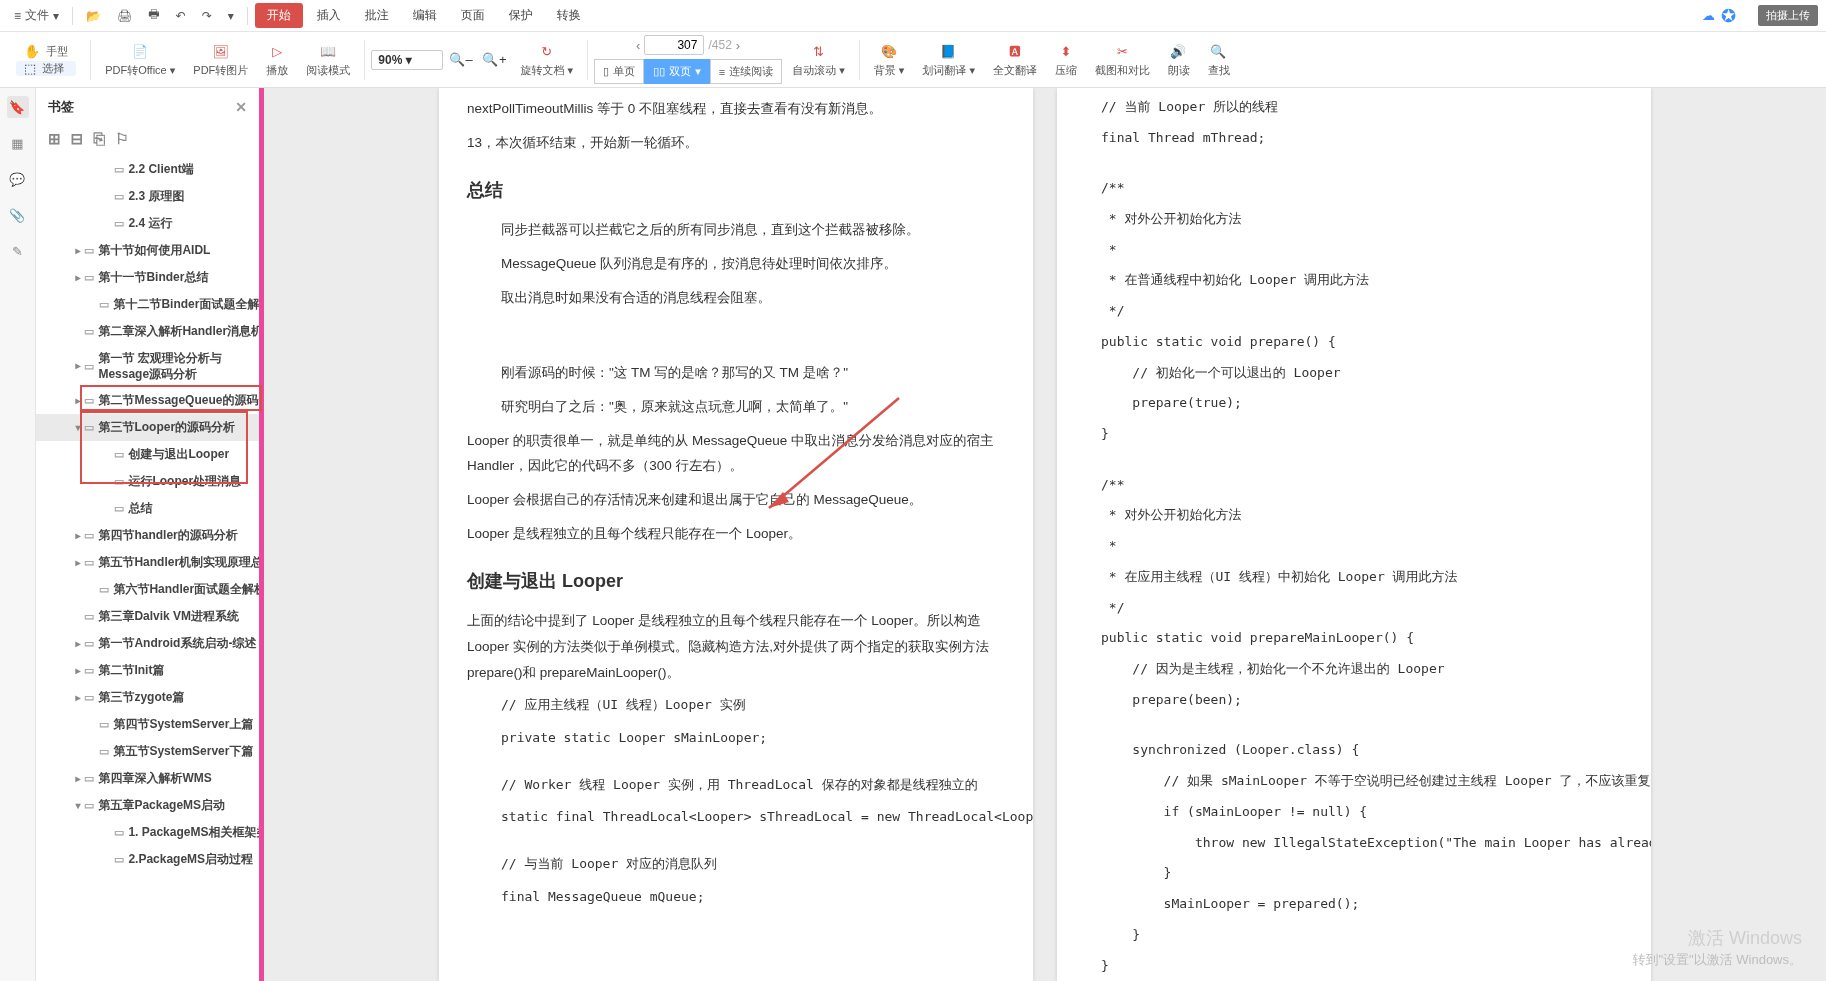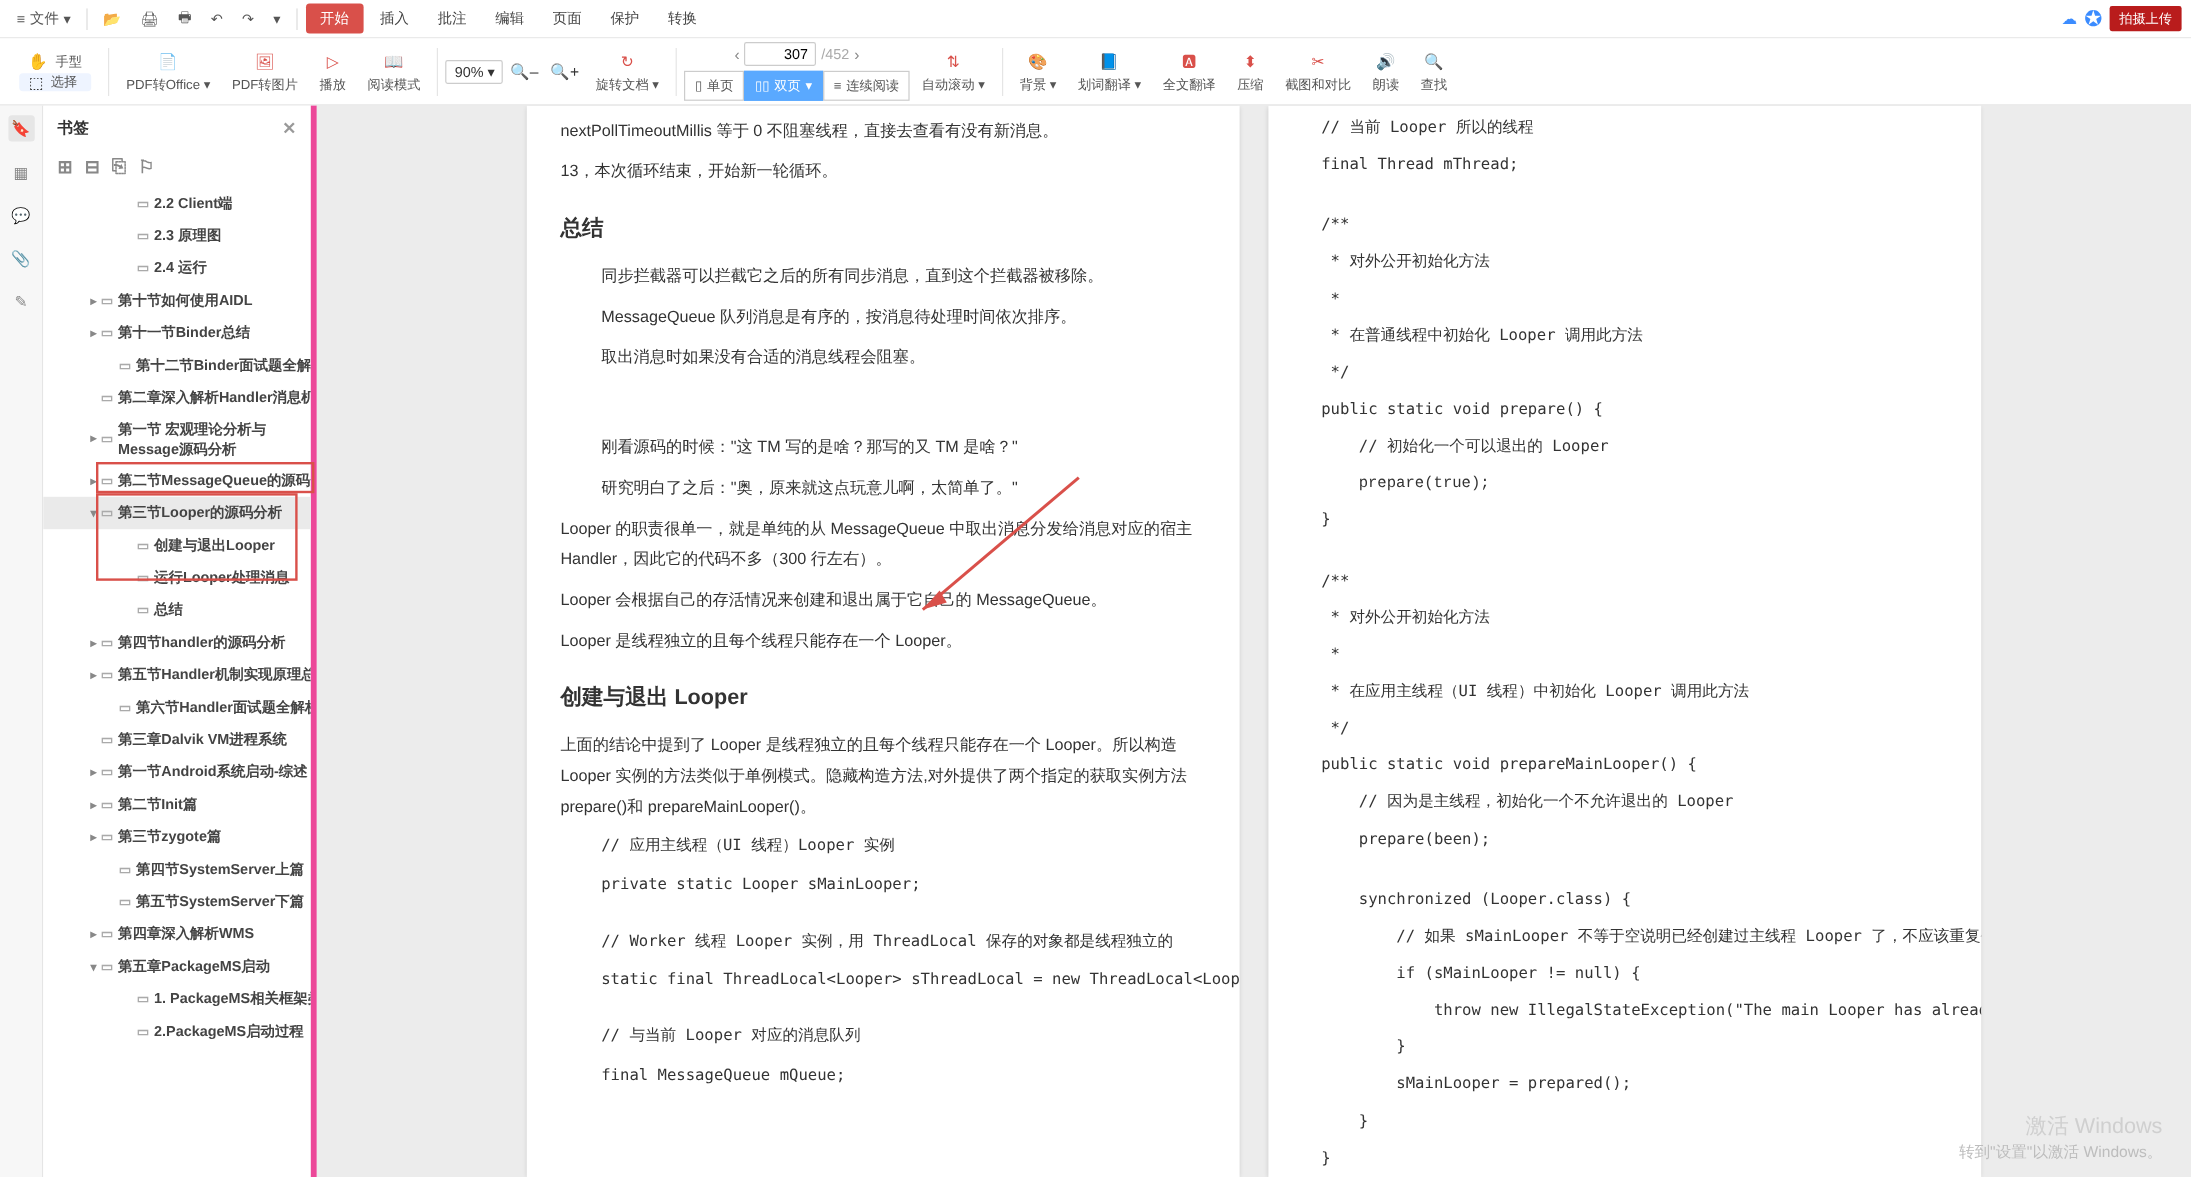--- a/index.html
+++ b/index.html
@@ -5,30 +5,30 @@
 * { margin:0; padding:0; box-sizing:border-box; font-family:"Microsoft YaHei","PingFang SC",sans-serif; }
 body { background:#f5f5f5; width:1826px; height:981px; overflow:hidden; position:relative; font-size:13px; color:#333; }
 
 
 .menubar { height:32px; background:#fff; display:flex; align-items:center; padding:0 8px; gap:4px; border-bottom:1px solid #e5e5e5; }
 .menu-btn { display:flex; align-items:center; gap:4px; padding:4px 6px; cursor:pointer; font-size:12px; color:#555; }
 .menu-sep { width:1px; height:18px; background:#ddd; margin:0 3px; }
 .tab-start { background:#d9504a; color:#fff; border-radius:3px; padding:4px 12px; font-size:12px; }
 .tab-item { padding:4px 10px; font-size:12px; color:#444; cursor:pointer; }
 .top-right { margin-left:auto; display:flex; align-items:center; gap:6px; }
-.upload-btn { background:#b91c1c; color:#fff; padding:3px 8px; font-size:11px; border-radius:2px; }
+.upload-btn { background:#737373; color:#fff; padding:3px 8px; font-size:11px; border-radius:2px;margin-left:16px; }
 
 
 .toolbar { height:56px; background:#fff; display:flex; align-items:center; padding:0 8px; gap:2px; border-bottom:1px solid #e0e0e0; }
 .tool-group { display:flex; flex-direction:column; align-items:center; padding:0 8px; gap:2px; cursor:pointer; }
 .tool-group.horizontal { flex-direction:row; gap:6px; }
 .tool-icon { width:20px; height:20px; display:flex; align-items:center; justify-content:center; color:#d9504a; }
 .tool-label { font-size:11px; color:#555; white-space:nowrap; }
 .tool-sep { width:1px; height:40px; background:#e5e5e5; margin:0 4px; }
-.zoom-box { border:1px solid #ccc; border-radius:2px; padding:2px 6px; font-size:12px; width:48px; text-align:right; }
+.zoom-box { border:1px solid #ccc; border-radius:2px; padding:2px 6px; font-size:12px; width:72px; text-align:left;font-weight:bold; }
 .page-input { border:1px solid #ccc; border-radius:2px; padding:2px 6px; font-size:12px; width:60px; text-align:right; }
 .page-total { color:#aaa; font-size:12px; }
 .view-btn { border:1px solid #ccc; padding:4px 8px; font-size:11px; display:flex; align-items:center; gap:4px; color:#555; }
 .view-btn.active { background:#5aa9ff; color:#fff; border-color:#5aa9ff; }
 
 
 .icon-rail { position:absolute; left:0; top:88px; width:36px; background:#f7f7f7; border-right:1px solid #e5e5e5; height:calc(100% - 88px); display:flex; flex-direction:column; align-items:center; padding-top:8px; gap:14px; }
 .rail-icon { width:22px; height:22px; display:flex; align-items:center; justify-content:center; color:#888; cursor:pointer; border-radius:3px; }
 .rail-icon.active { background:#e6e6e6; color:#333; }
 
@@ -368,21 +368,21 @@
         <p class="code-line" style="padding-left: 16px;">// 当前 Looper 所以的线程</p>
         <p class="code-line" style="padding-left: 16px;">final Thread mThread;</p>
         <p class="code-line" style="padding-left: 16px; line-height: 0.9;">&nbsp;</p>
         <p class="code-line" style="padding-left: 16px;">/**</p>
         <p class="code-line" style="padding-left: 16px;"> * 对外公开初始化方法</p>
         <p class="code-line" style="padding-left: 16px;"> *</p>
         <p class="code-line" style="padding-left: 16px;"> * 在普通线程中初始化 Looper 调用此方法</p>
         <p class="code-line" style="padding-left: 16px;"> */</p>
         <p class="code-line" style="padding-left: 16px;">public static void prepare() {</p>
         <p class="code-line" style="padding-left: 16px;">    // 初始化一个可以退出的 Looper</p>
-        <p class="code-line" style="padding-left: 16px; font-family: Liberation Mono, monospace;">    prepare(true);</p>
+        <p class="code-line" style="padding-left: 16px;">    prepare(true);</p>
         <p class="code-line" style="padding-left: 16px;">}</p>
         <p class="code-line" style="padding-left: 16px; line-height: 0.9;">&nbsp;</p>
         <p class="code-line" style="padding-left: 16px;">/**</p>
         <p class="code-line" style="padding-left: 16px;"> * 对外公开初始化方法</p>
         <p class="code-line" style="padding-left: 16px;"> *</p>
         <p class="code-line" style="padding-left: 16px;"> * 在应用主线程（UI 线程）中初始化 Looper 调用此方法</p>
         <p class="code-line" style="padding-left: 16px;"> */</p>
         <p class="code-line" style="padding-left: 16px;">public static void prepareMainLooper() {</p>
         <p class="code-line" style="padding-left: 16px;">    // 因为是主线程，初始化一个不允许退出的 Looper</p>
         <p class="code-line" style="padding-left: 16px;">    prepare(been);</p>

